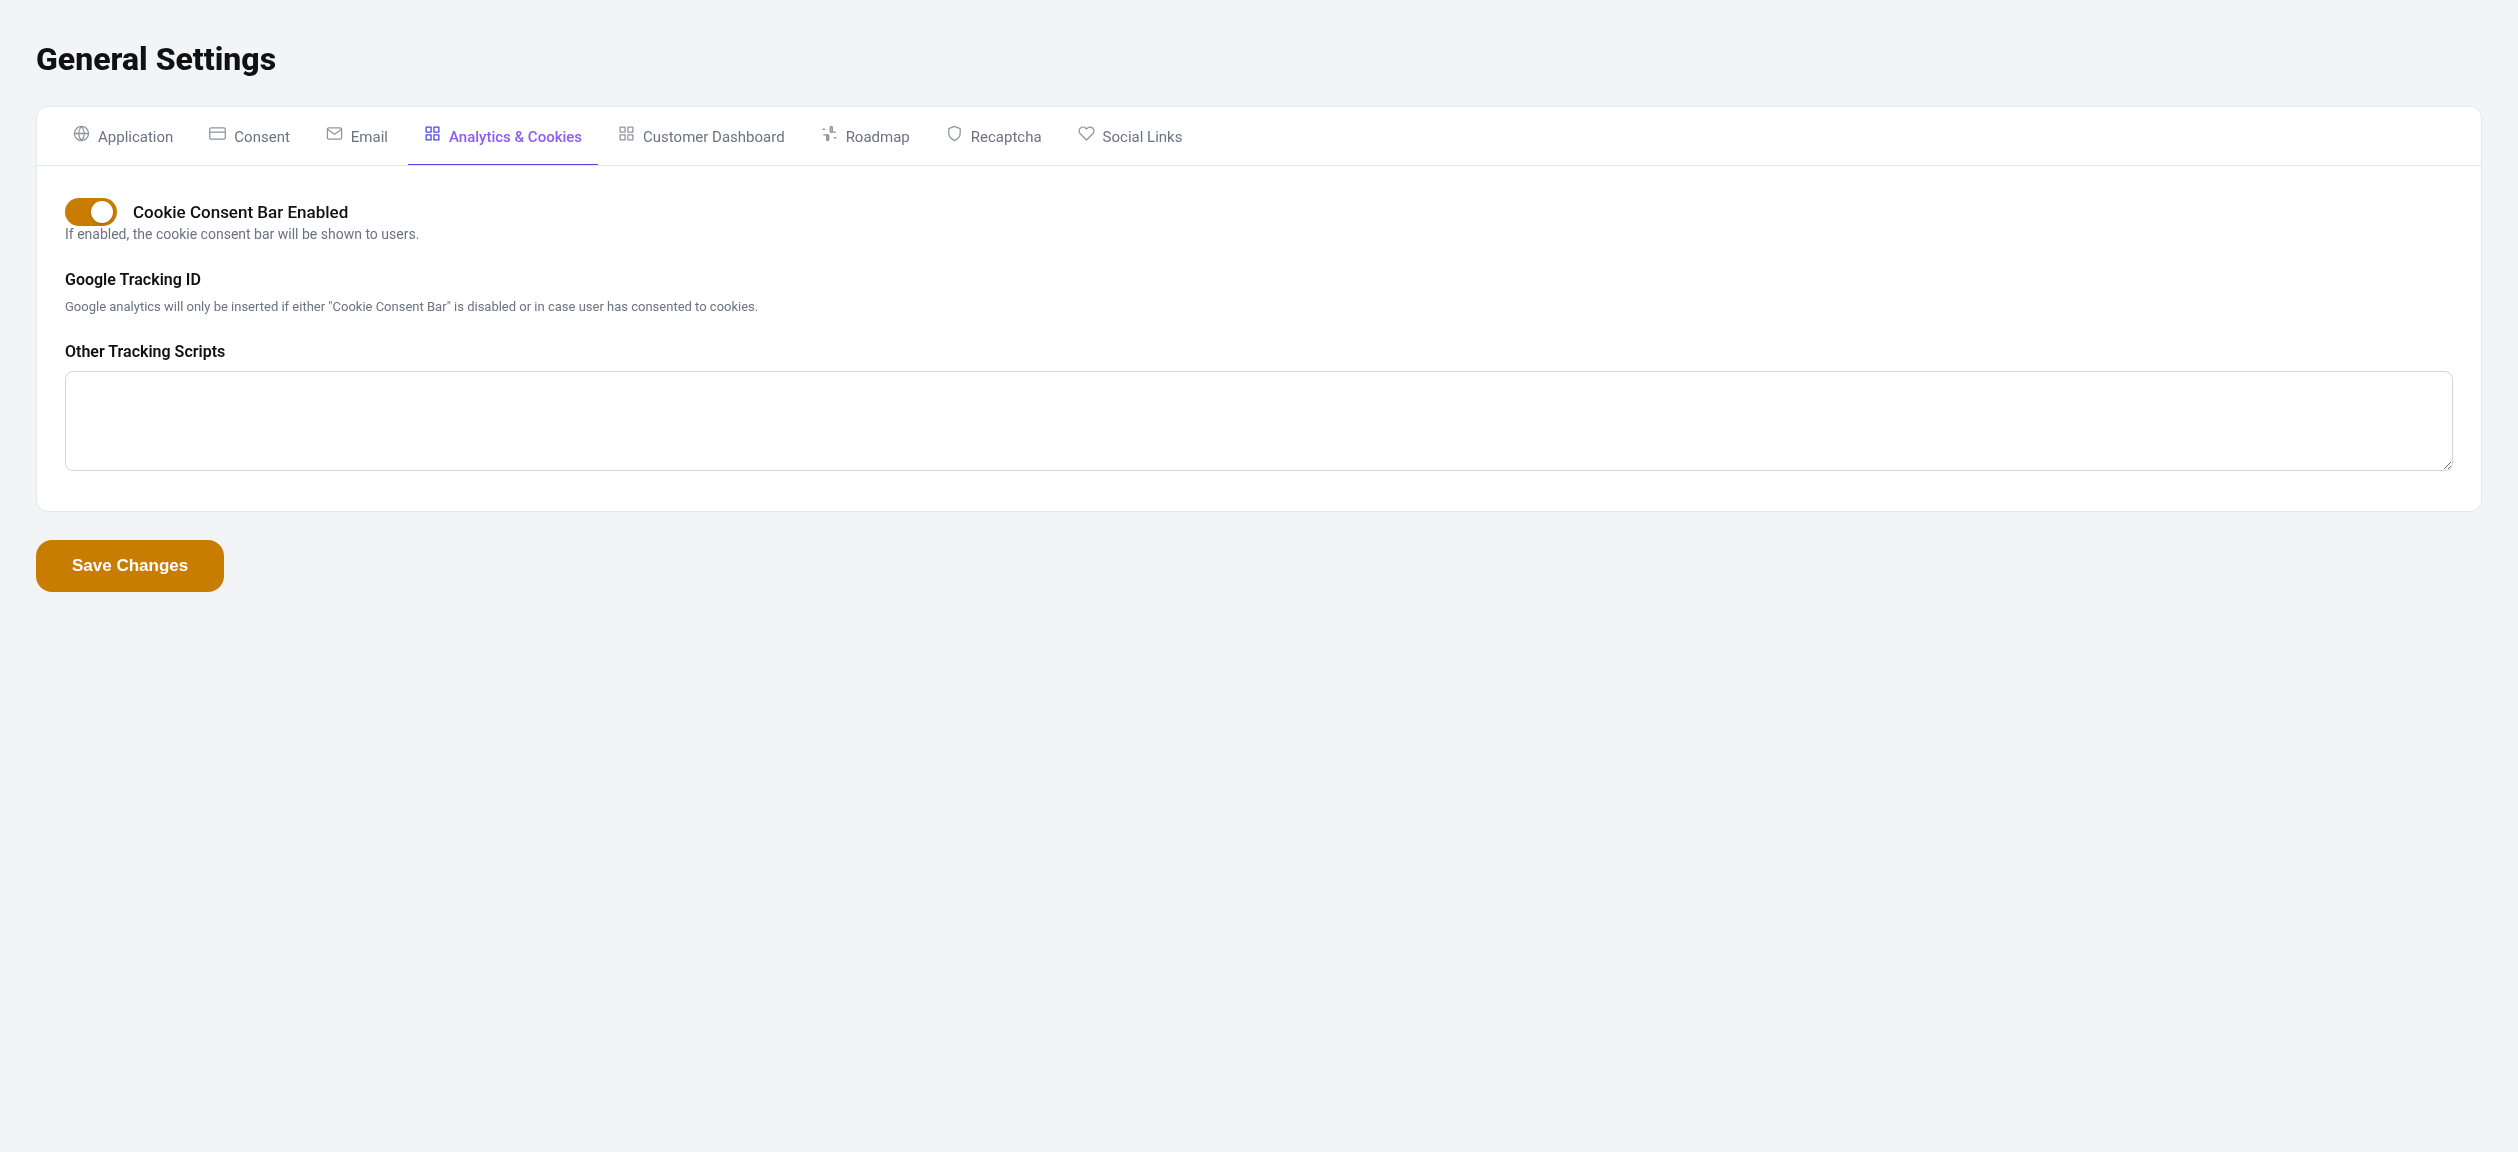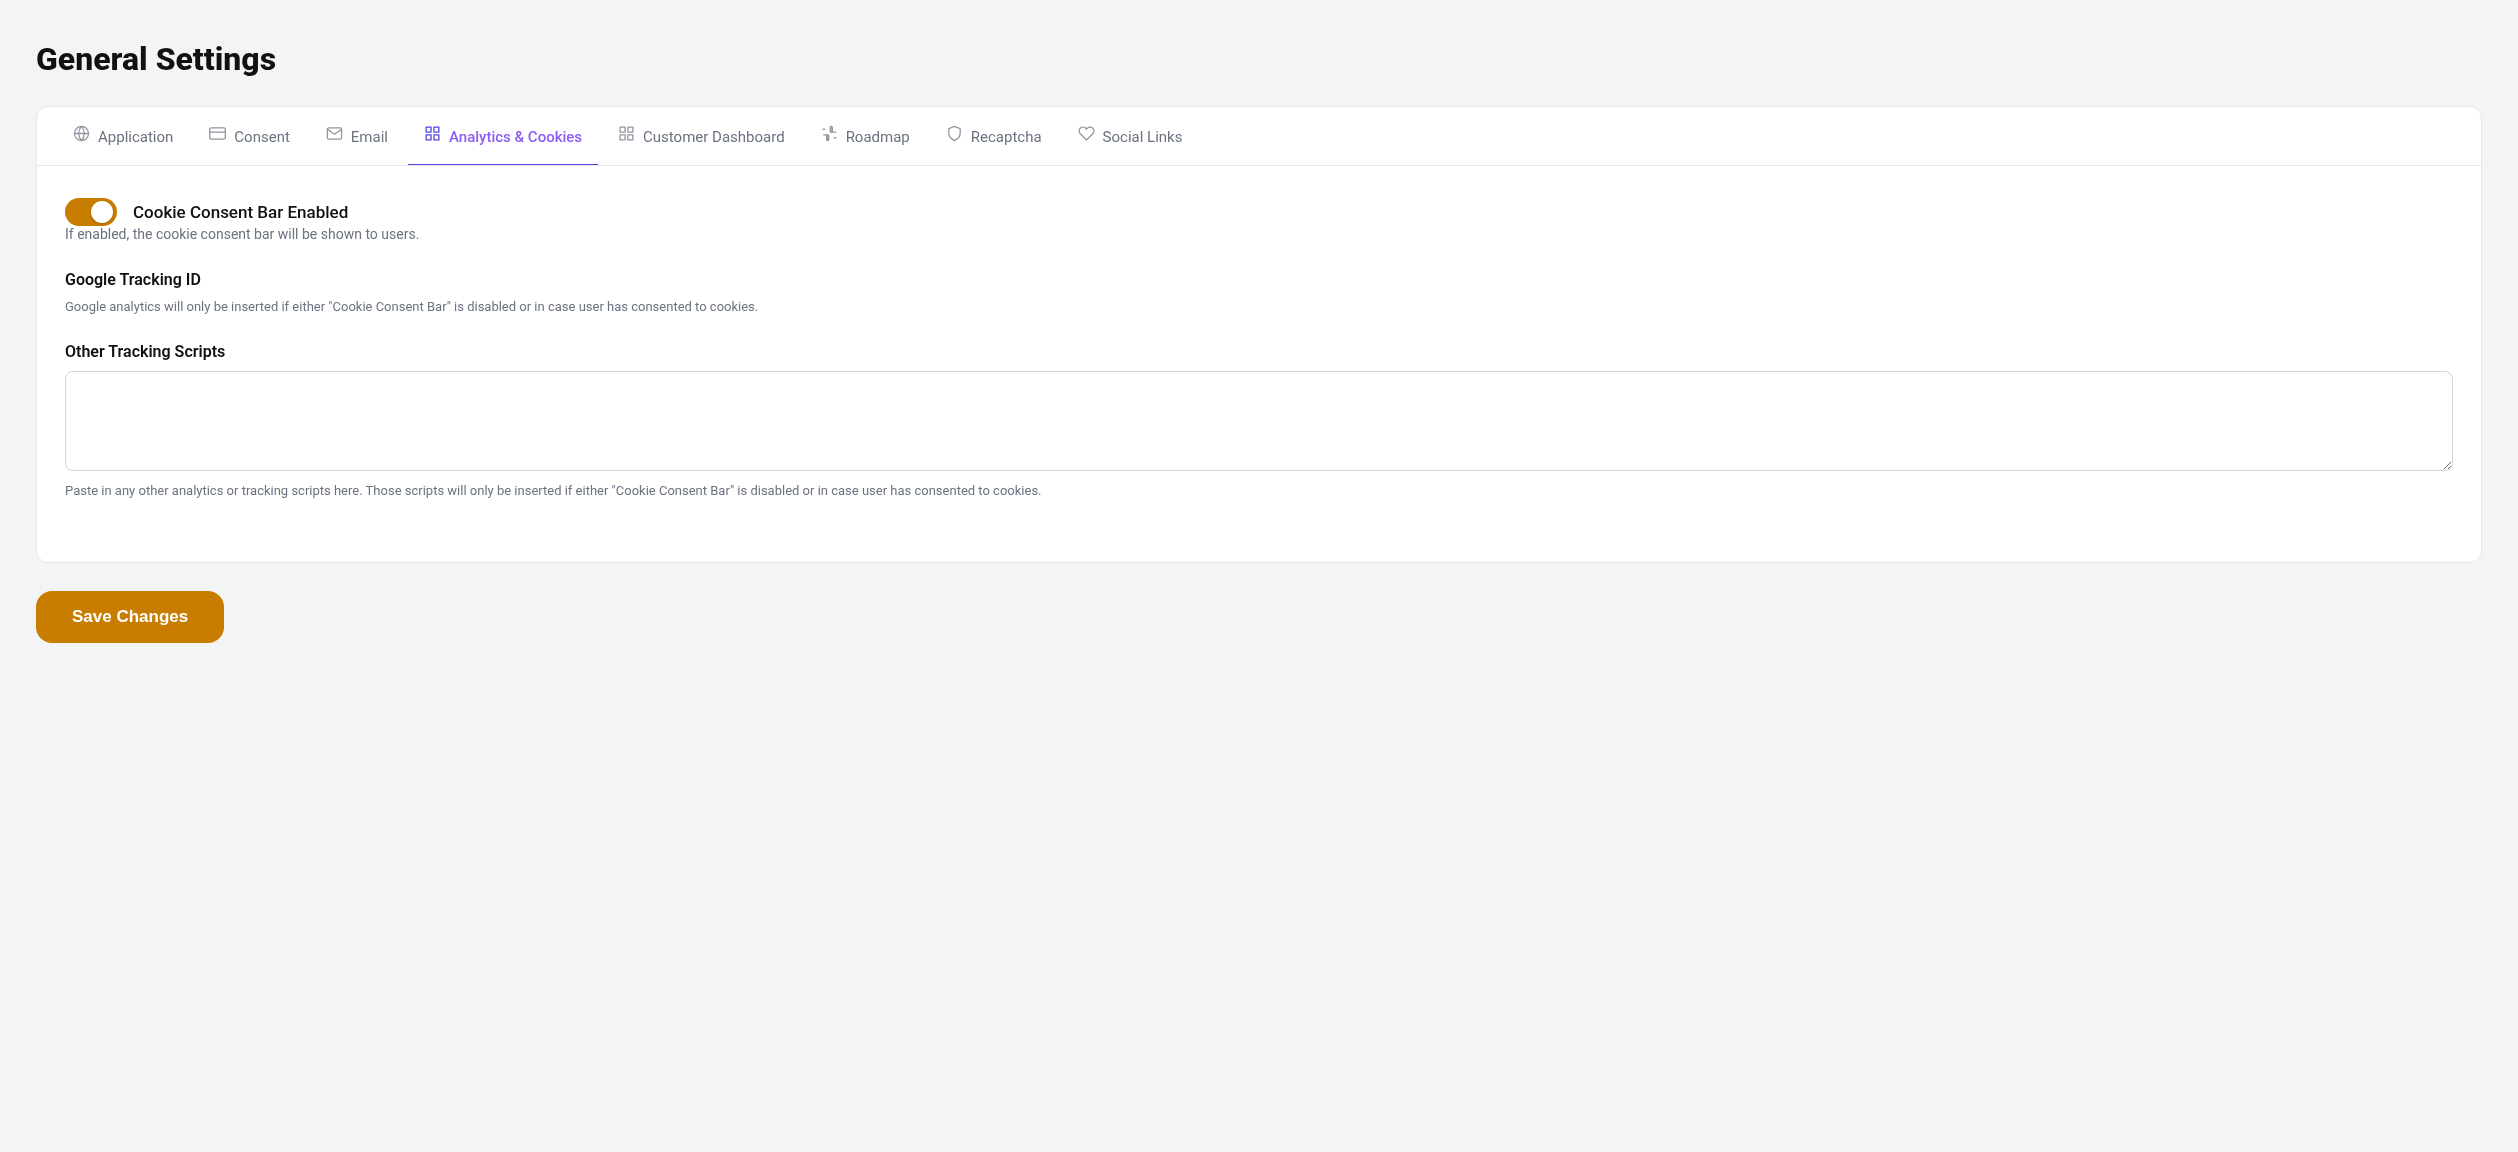--- a/index.html
+++ b/index.html
@@ -269,21 +269,20 @@
     <p class="toggle-desc">If enabled, the cookie consent bar will be shown to users.</p>
 
     <div>
       <div class="field-label">Google Tracking ID</div>
       <p class="field-hint">Google analytics will only be inserted if either "Cookie Consent Bar" is disabled or in case user has consented to cookies.</p>
     </div>
 
     <div>
       <div class="field-label">Other Tracking Scripts</div>
       <textarea class="textarea-input" style=""></textarea>
-      <p class="field-hint">Paste in any other analytics or tracking scripts here. Those scripts will only be inserted if either "Cookie Consent Bar" is disabled or in case user has consented to cookies.</p>
     </div>
 
   </div>
 </div>
 
 
 <button class="save-btn">Save Changes</button>
 
 
 

